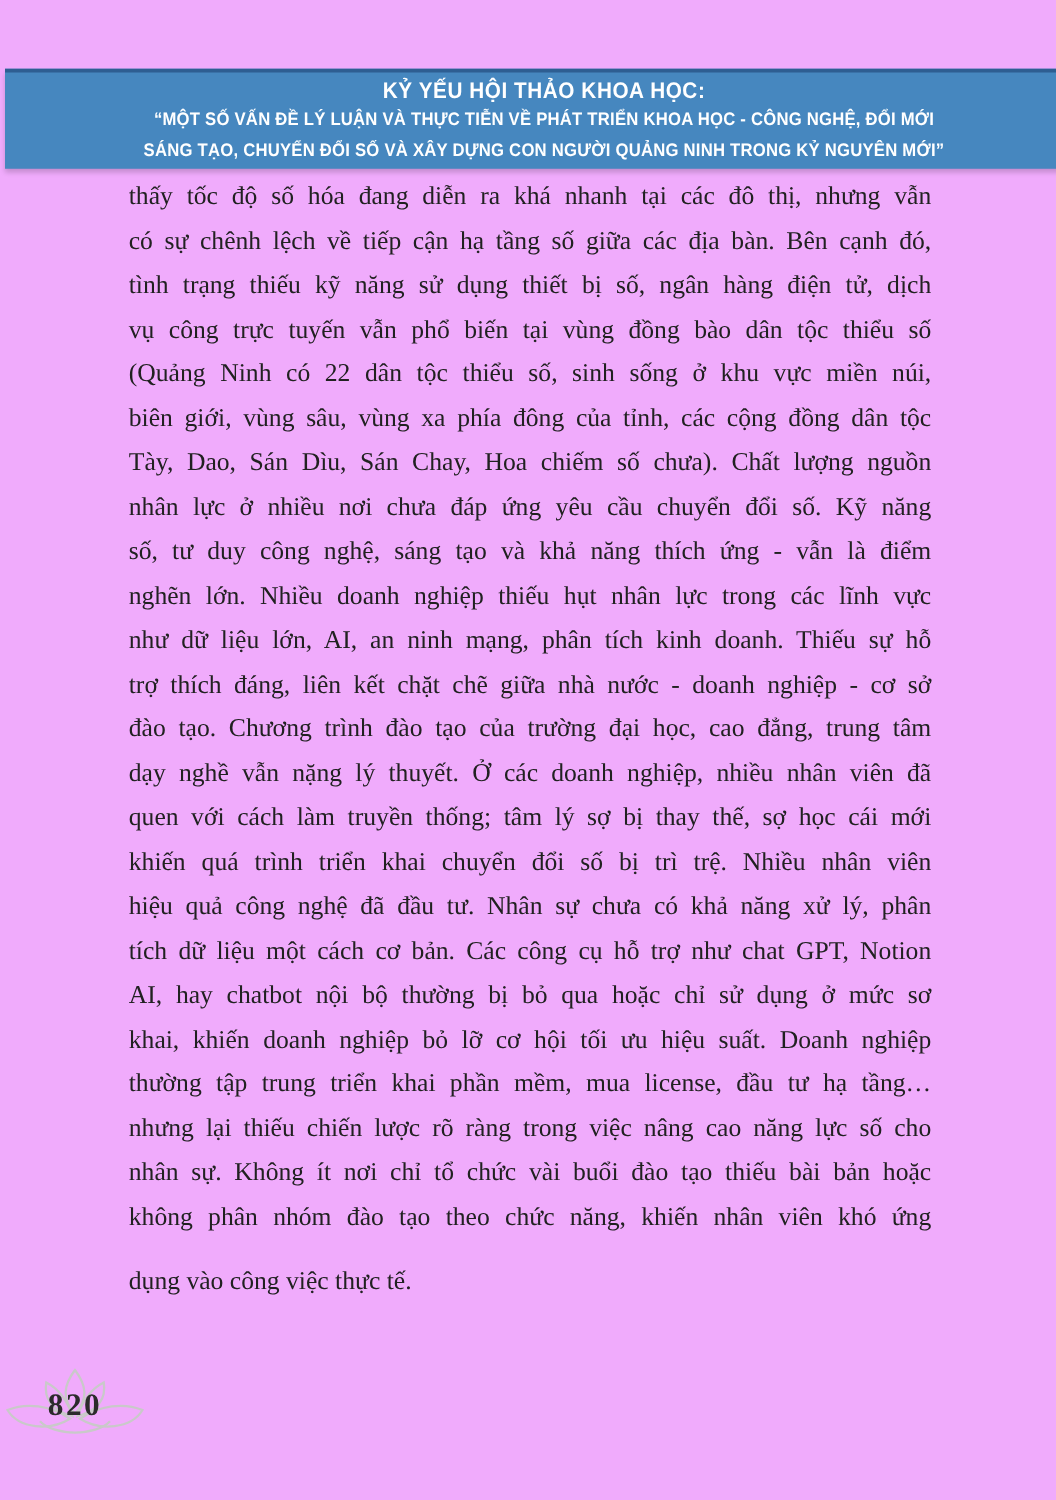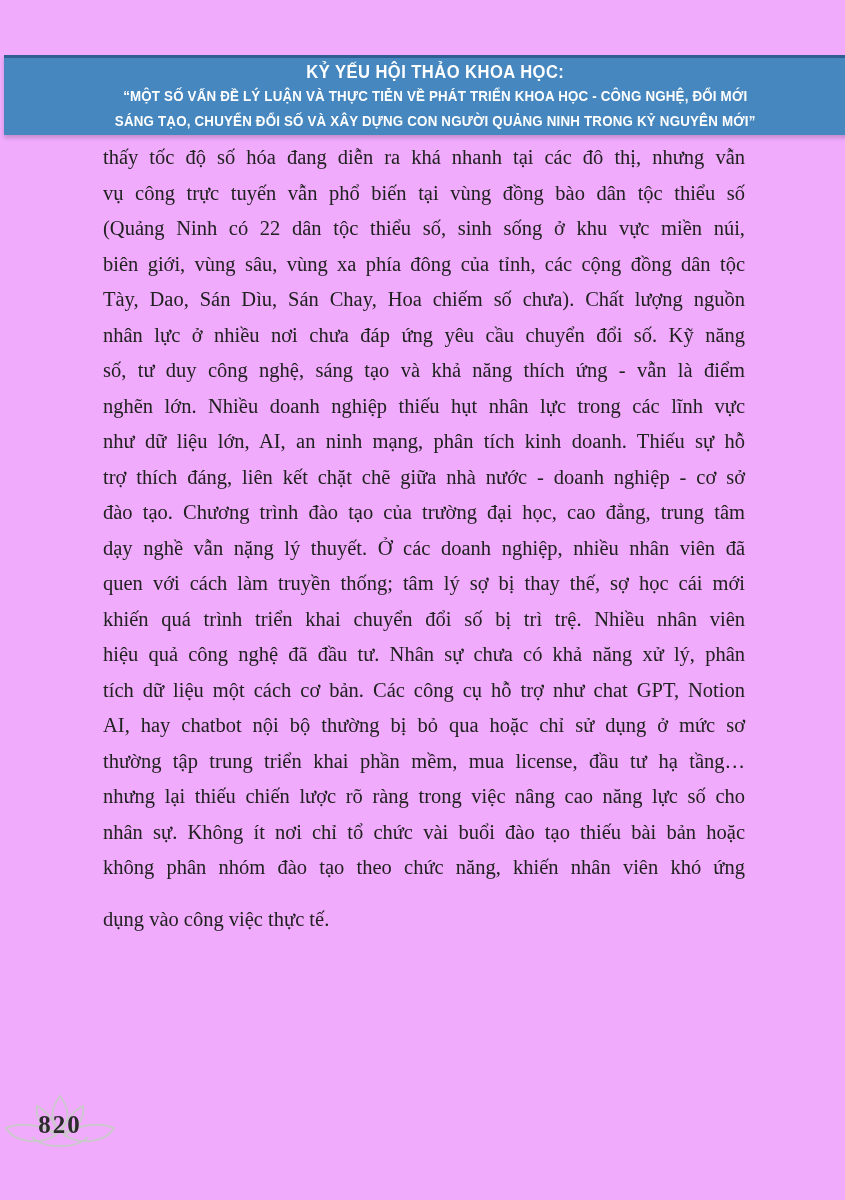--- a/index.html
+++ b/index.html
@@ -83,36 +83,39 @@
 <div class="page">
 
   <div class="banner" style="background: rgb(70, 135, 191); border-top-color: rgb(46, 94, 146); color: rgb(255, 255, 255);">
     <div class="l1">KỶ YẾU HỘI THẢO KHOA HỌC:</div>
     <div class="l2">“MỘT SỐ VẤN ĐỀ LÝ LUẬN VÀ THỰC TIỄN VỀ PHÁT TRIỂN KHOA HỌC - CÔNG NGHỆ, ĐỔI MỚI</div>
     <div class="l3">SÁNG TẠO, CHUYỂN ĐỔI SỐ VÀ XÂY DỰNG CON NGƯỜI QUẢNG NINH TRONG KỶ NGUYÊN MỚI”</div>
   </div>
 
   <div class="body-text" style="color: rgb(33, 33, 33);">
       <div class="body-line">thấy tốc độ số hóa đang diễn ra khá nhanh tại các đô thị, nhưng vẫn</div>
+      <div class="body-line">có sự chênh lệch về tiếp cận hạ tầng số giữa các địa bàn. Bên cạnh đó,</div>
+      <div class="body-line">tình trạng thiếu kỹ năng sử dụng thiết bị số, ngân hàng điện tử, dịch</div>
       <div class="body-line">vụ công trực tuyến vẫn phổ biến tại vùng đồng bào dân tộc thiểu số</div>
       <div class="body-line">(Quảng Ninh có 22 dân tộc thiểu số, sinh sống ở khu vực miền núi,</div>
       <div class="body-line">biên giới, vùng sâu, vùng xa phía đông của tỉnh, các cộng đồng dân tộc</div>
       <div class="body-line">Tày, Dao, Sán Dìu, Sán Chay, Hoa chiếm số chưa). Chất lượng nguồn</div>
       <div class="body-line">nhân lực ở nhiều nơi chưa đáp ứng yêu cầu chuyển đổi số. Kỹ năng</div>
       <div class="body-line">số, tư duy công nghệ, sáng tạo và khả năng thích ứng - vẫn là điểm</div>
       <div class="body-line">nghẽn lớn. Nhiều doanh nghiệp thiếu hụt nhân lực trong các lĩnh vực</div>
       <div class="body-line">như dữ liệu lớn, AI, an ninh mạng, phân tích kinh doanh. Thiếu sự hỗ</div>
       <div class="body-line">trợ thích đáng, liên kết chặt chẽ giữa nhà nước - doanh nghiệp - cơ sở</div>
       <div class="body-line">đào tạo. Chương trình đào tạo của trường đại học, cao đẳng, trung tâm</div>
       <div class="body-line">dạy nghề vẫn nặng lý thuyết. Ở các doanh nghiệp, nhiều nhân viên đã</div>
       <div class="body-line">quen với cách làm truyền thống; tâm lý sợ bị thay thế, sợ học cái mới</div>
       <div class="body-line">khiến quá trình triển khai chuyển đổi số bị trì trệ. Nhiều nhân viên</div>
       <div class="body-line">hiệu quả công nghệ đã đầu tư. Nhân sự chưa có khả năng xử lý, phân</div>
       <div class="body-line">tích dữ liệu một cách cơ bản. Các công cụ hỗ trợ như chat GPT, Notion</div>
       <div class="body-line">AI, hay chatbot nội bộ thường bị bỏ qua hoặc chỉ sử dụng ở mức sơ</div>
+      <div class="body-line">khai, khiến doanh nghiệp bỏ lỡ cơ hội tối ưu hiệu suất. Doanh nghiệp</div>
       <div class="body-line">thường tập trung triển khai phần mềm, mua license, đầu tư hạ tầng…</div>
       <div class="body-line">nhưng lại thiếu chiến lược rõ ràng trong việc nâng cao năng lực số cho</div>
       <div class="body-line">nhân sự. Không ít nơi chỉ tổ chức vài buổi đào tạo thiếu bài bản hoặc</div>
       <div class="body-line">không phân nhóm đào tạo theo chức năng, khiến nhân viên khó ứng</div>
       <div class="body-line last">dụng vào công việc thực tế.</div>
     </div>
 
   <div class="footer">
     <div class="ornament">
       <span>

